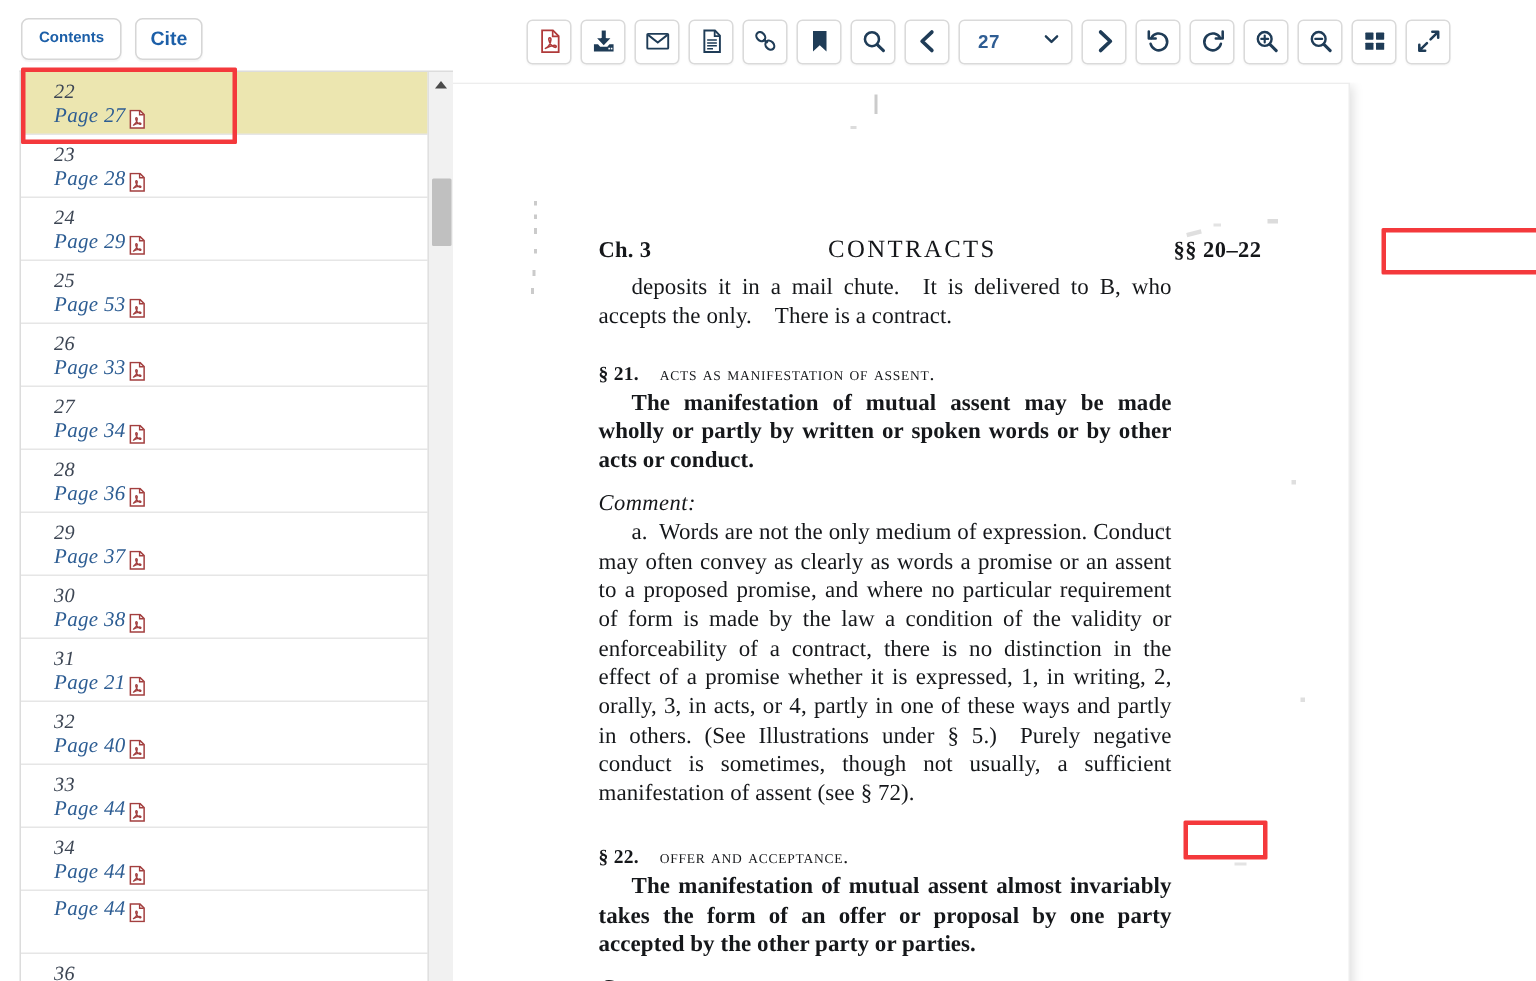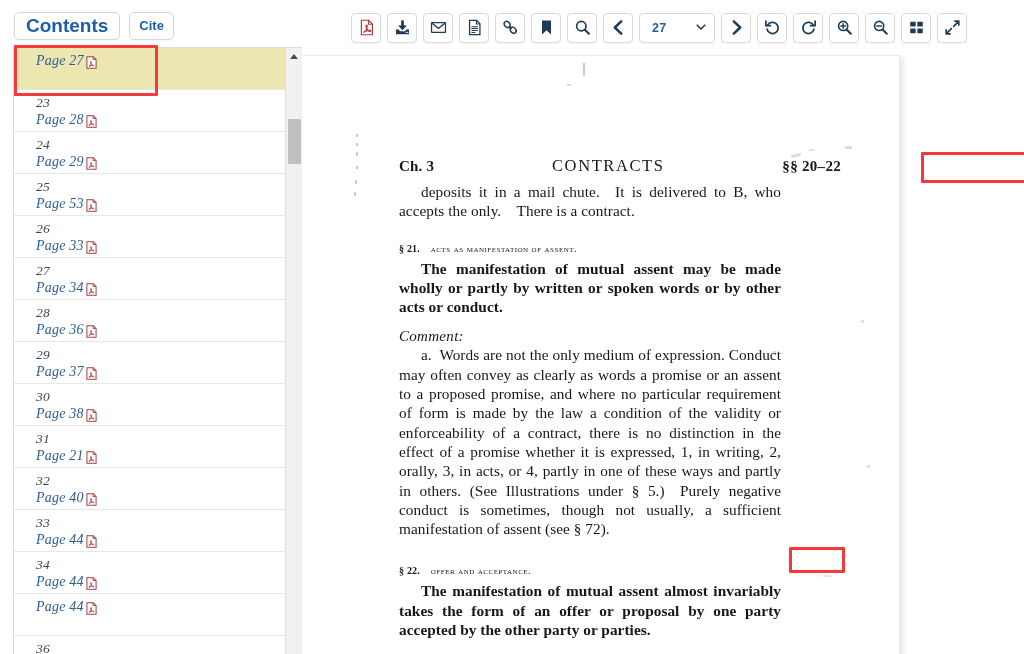--- a/index.html
+++ b/index.html
@@ -20,21 +20,21 @@
     box-sizing:border-box;
   }
   .tabbar{
     position:absolute;left:0;top:0;width:302px;height:46px;
     background:#ffffff;
     padding:12px 0 0 14px;box-sizing:border-box;
     display:flex;gap:9px;align-items:flex-start;
   }
   .tab{
     border:1px solid #d6d6d6;border-radius:5px;background:#ffffff;
-    color:#1c5fa8;font-size:19px;font-weight:bold;
+    color:#1c5fa8;font-size:10px;font-weight:bold;
     padding:5px 11px 6px 11px;line-height:15px;
     cursor:pointer;white-space:nowrap;
     box-shadow:0 1px 1px rgba(0,0,0,.04);
   }
   .tab.cite{font-size:13px;padding:5px 9px 6px 9px;}
 
   .toc-wrap{
     position:absolute;left:13px;top:47px;width:289px;height:607px;
     border:1px solid #dcdcdc;border-right:none;border-bottom:none;
     box-sizing:border-box;background:#ffffff;
@@ -142,21 +142,21 @@
 
   .body-col{
     position:absolute;left:98px;top:126px;width:382px;
   }
   .p{
     font-size:15.3px;line-height:19.3px;text-align:justify;
     margin:0 0 0 0;letter-spacing:.05px;
   }
   .p.ind{text-indent:22px;}
   .sec-head{
-    font-size:10px;line-height:20px;margin-top:10px;
+    font-size:13px;line-height:20px;margin-top:10px;
     letter-spacing:.2px;
   }
   .sec-head .sn{font-weight:bold;}
   .sec-head .st{font-variant:small-caps;text-transform:lowercase;letter-spacing:.5px;}
   .sec-head .st:first-letter{text-transform:uppercase;}
   .bold{font-weight:bold;}
   .p.bold{font-weight:bold;font-size:15.3px;}
   .cmt{font-style:italic;font-size:15px;margin-top:12px;letter-spacing:.3px;}
   .spacer8{height:8px;}
   .spacer12{height:13px;}
@@ -181,20 +181,21 @@
   <div class="left-panel">
 
     <div class="tabbar">
       <div class="tab">Contents</div>
       <div class="tab cite">Cite</div>
     </div>
 
     <div class="toc-wrap">
       <div class="toc-list" id="toc-list">
           <div class="toc-item active">
+            <div class="toc-num">22</div>
             <div class="toc-page">
               <span>Page 27</span>
               <svg class="pdf-mini" viewBox="0 0 12 14">
                 <path d="M1 .7h7L11 3.6v9.7H1z" fill="#ffffff" stroke="#a33f3f" stroke-width="1.1"></path>
                 <path d="M7.7 .9v2.8h3" fill="none" stroke="#a33f3f" stroke-width="1"></path>
                 <path d="M3.3 11.2c1.4-.7 2.5-2.6 2.7-4.2.1-.6-.1-1.1-.6-1.1s-.6.6-.4 1.3c.4 1.5 1.6 3 2.7 3.4.6.2 1 .1 1-.3 0-.5-.6-.7-1.5-.5-1.4.2-2.9.8-4 1.5z" fill="none" stroke="#a33f3f" stroke-width=".95" stroke-linejoin="round"></path>
               </svg>
             </div>
           </div>
           <div class="toc-item">

